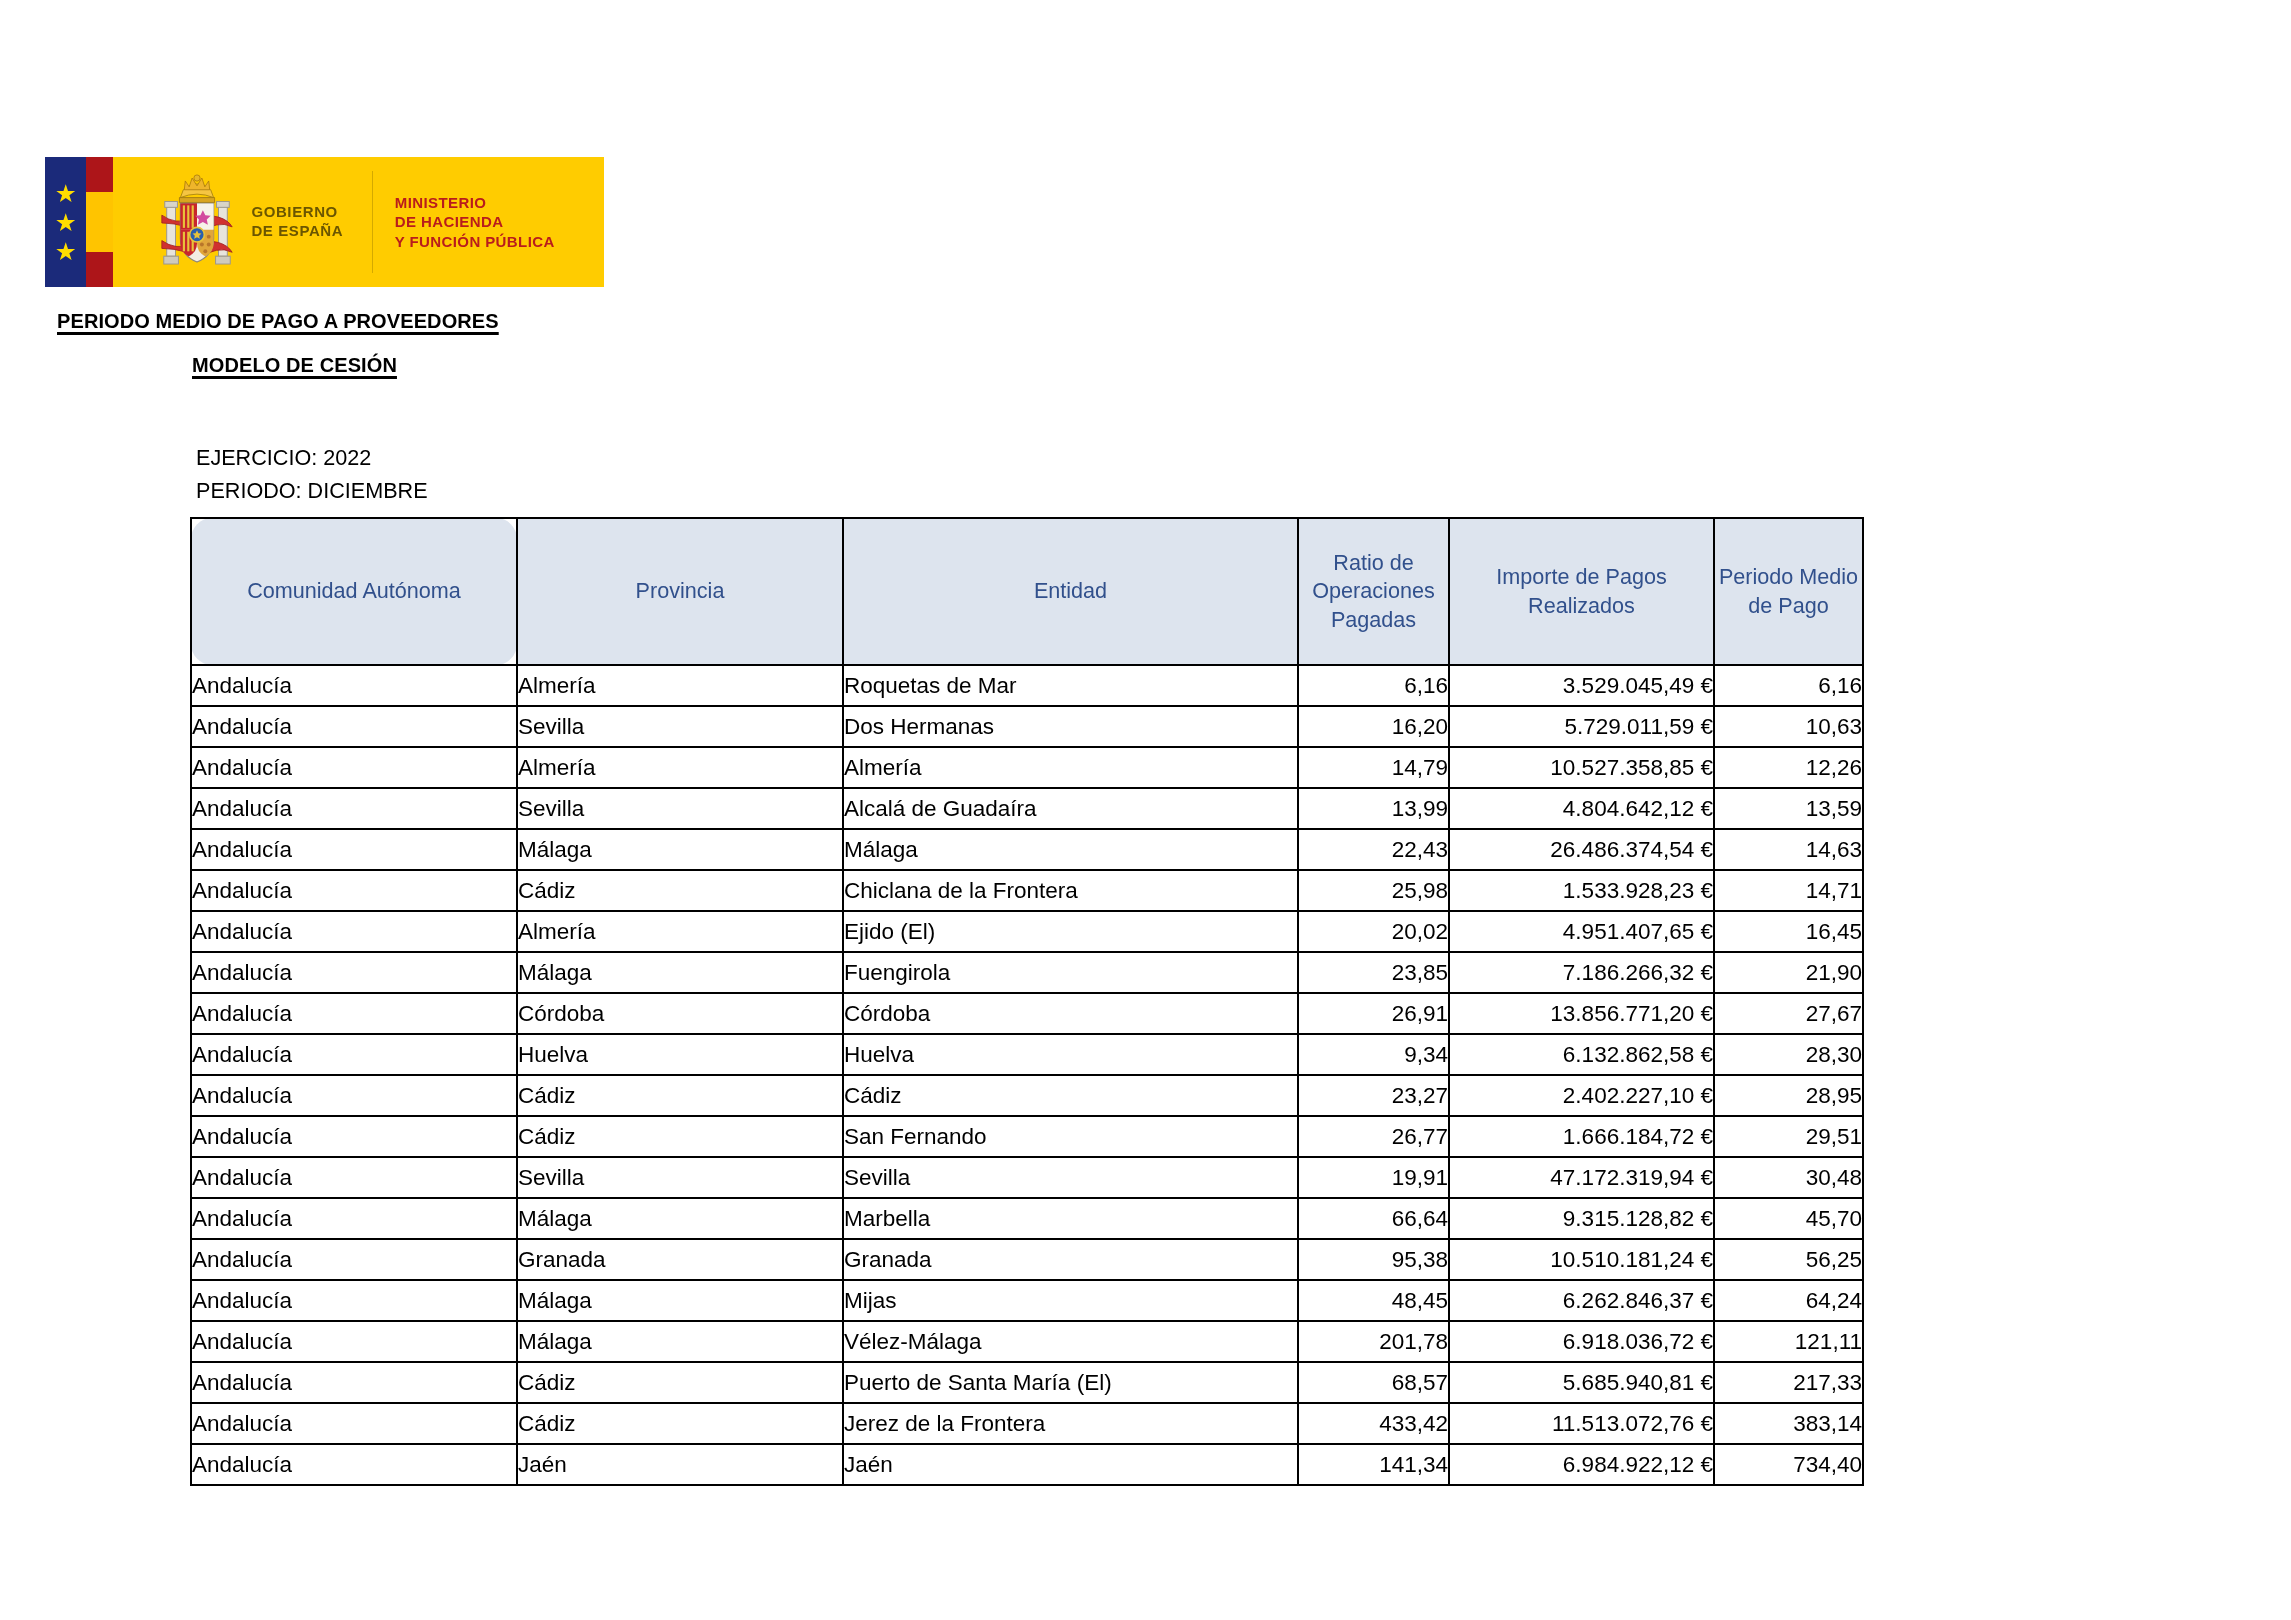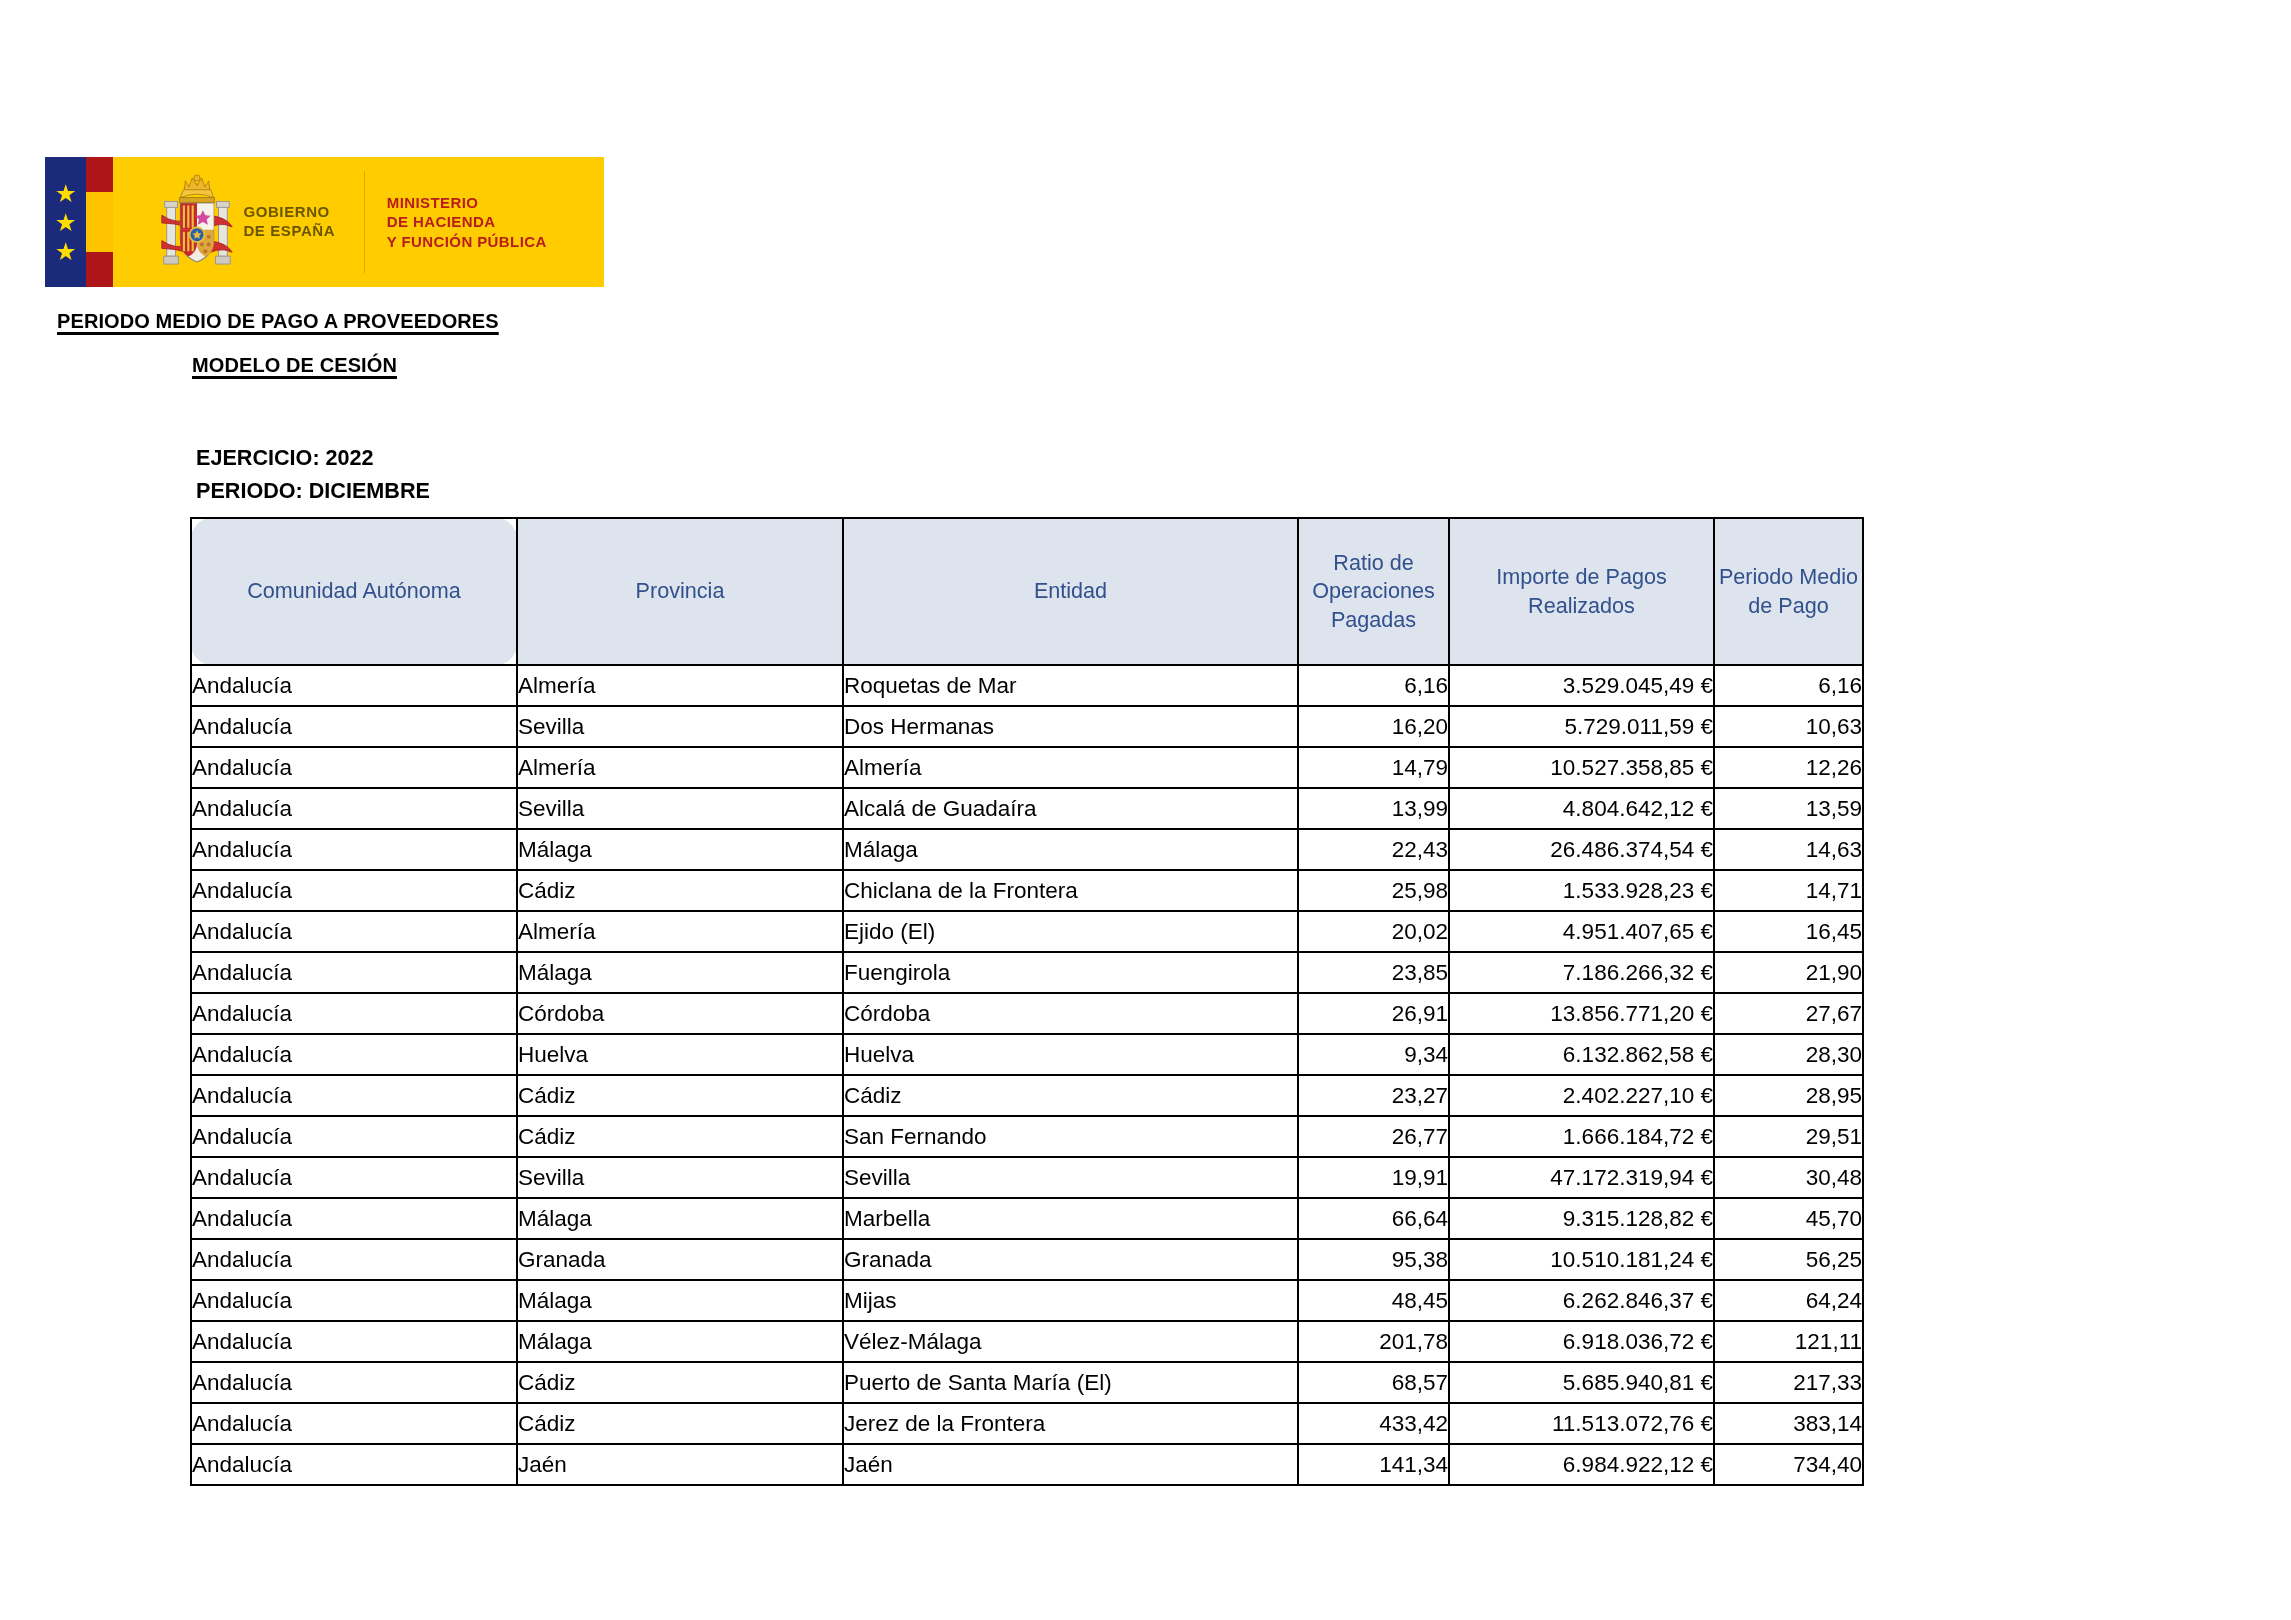--- a/index.html
+++ b/index.html
@@ -66,21 +66,21 @@
     align-items: center;
     background: #FFCC00;
   }
   #coat-of-arms {
     margin-left: 41px;
     width: 86px;
     height: 108px;
     flex: 0 0 auto;
   }
   .logo-text-gob {
-    margin-left: 3px;
+    margin-left: 11px;
     font-size: 15px;
     line-height: 1.26;
     letter-spacing: 0.6px;
     color: #6B5600;
     font-weight: 600;
     white-space: pre-line;
   }
   .logo-divider {
     width: 1px;
     align-self: stretch;
@@ -119,21 +119,21 @@
   #title-line1 { margin-left: 57px; }
   #title-line2 { margin-left: 192px; margin-top: 21px; }
 
   #meta-area {
     position: absolute;
     left: 196px;
     top: 441px;
   }
   .meta-line {
     font-size: 21.6px;
-    font-weight: bold;
+    font-weight: normal;
     color: #000;
     line-height: 1.55;
     white-space: nowrap;
   }
 
   
   #ppp-table {
     position: absolute;
     left: 190px;
     top: 517px;

